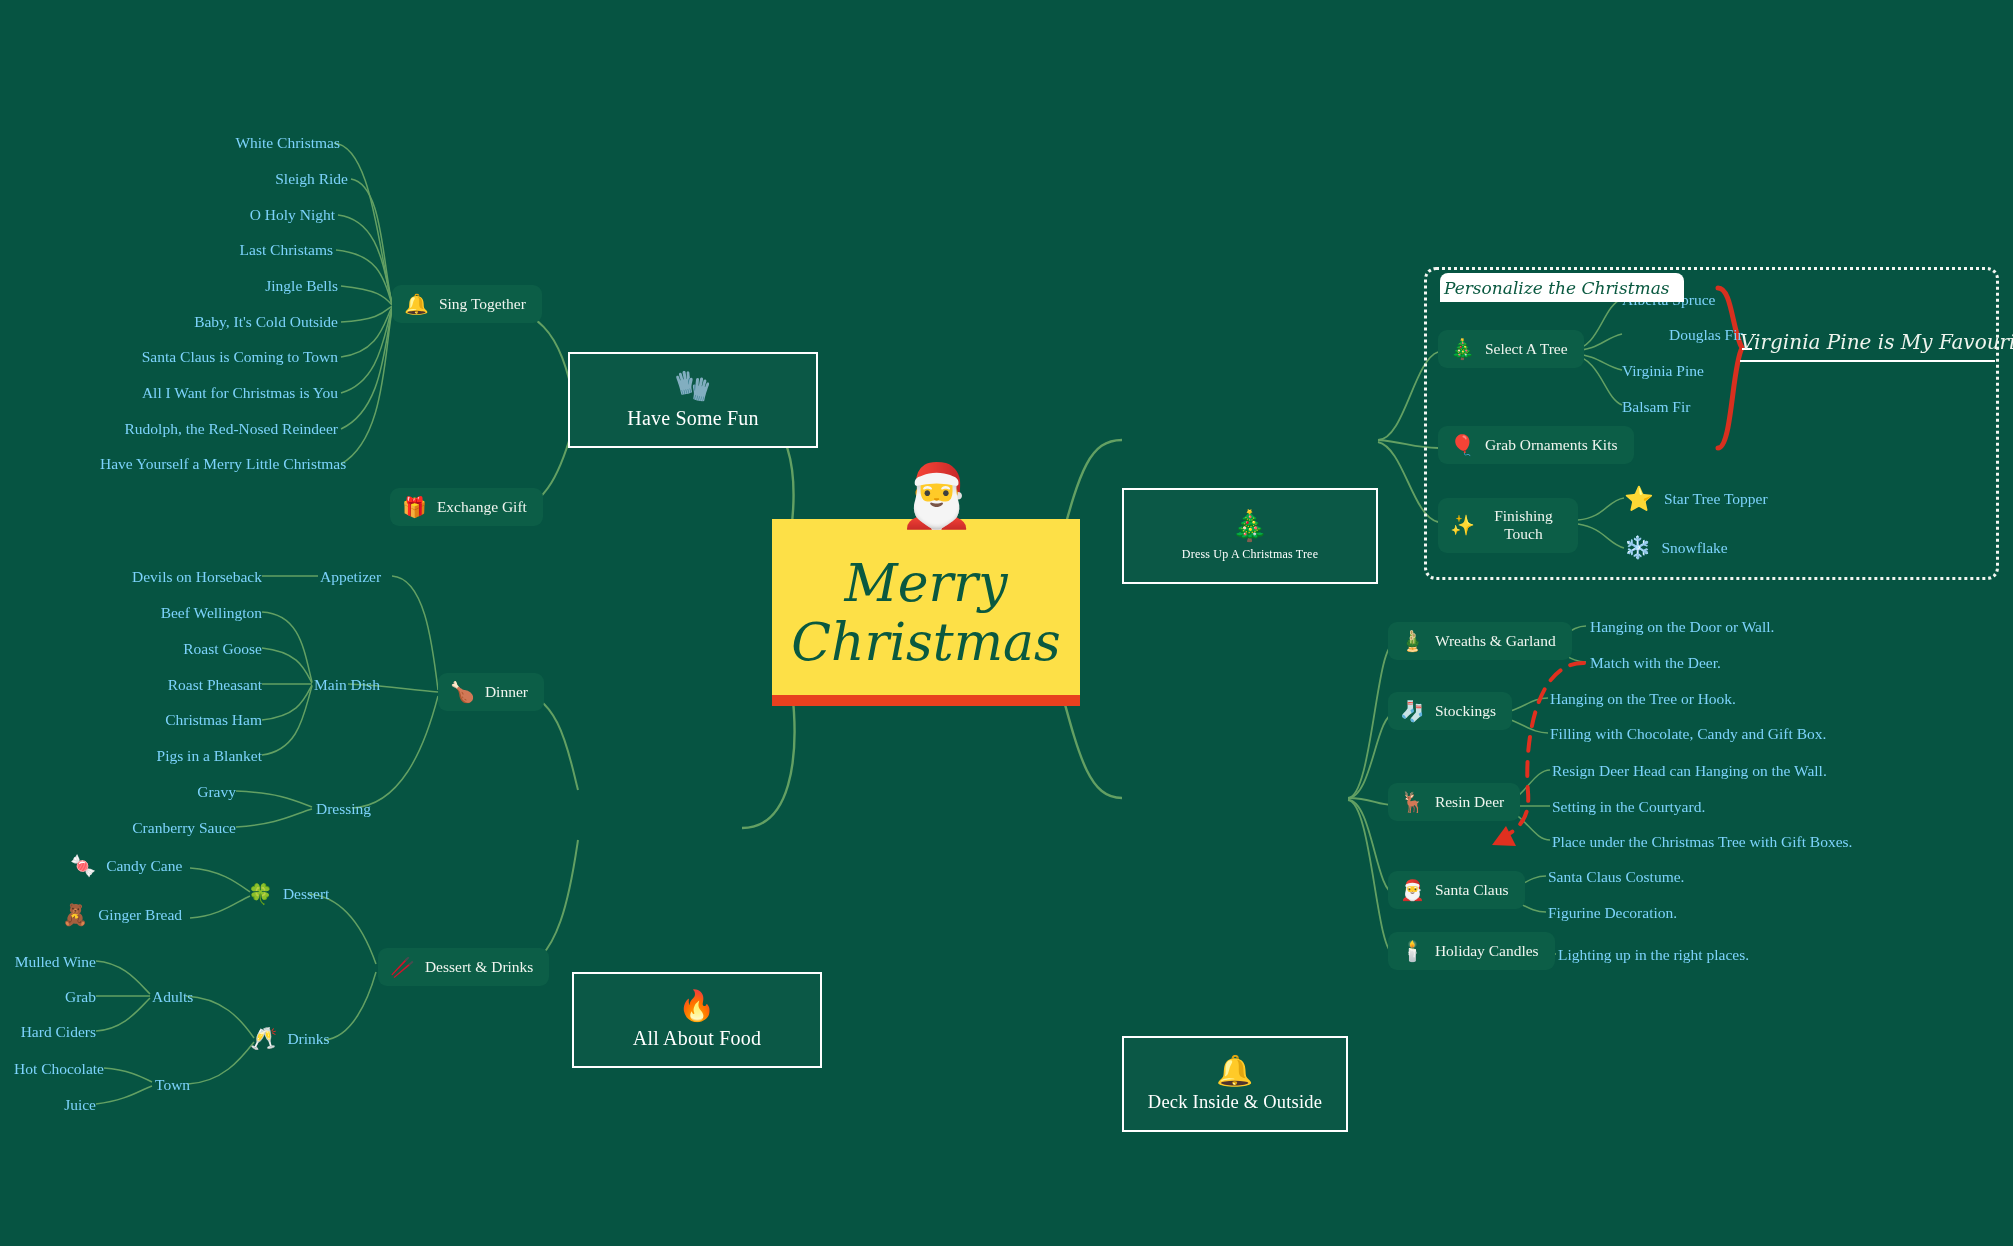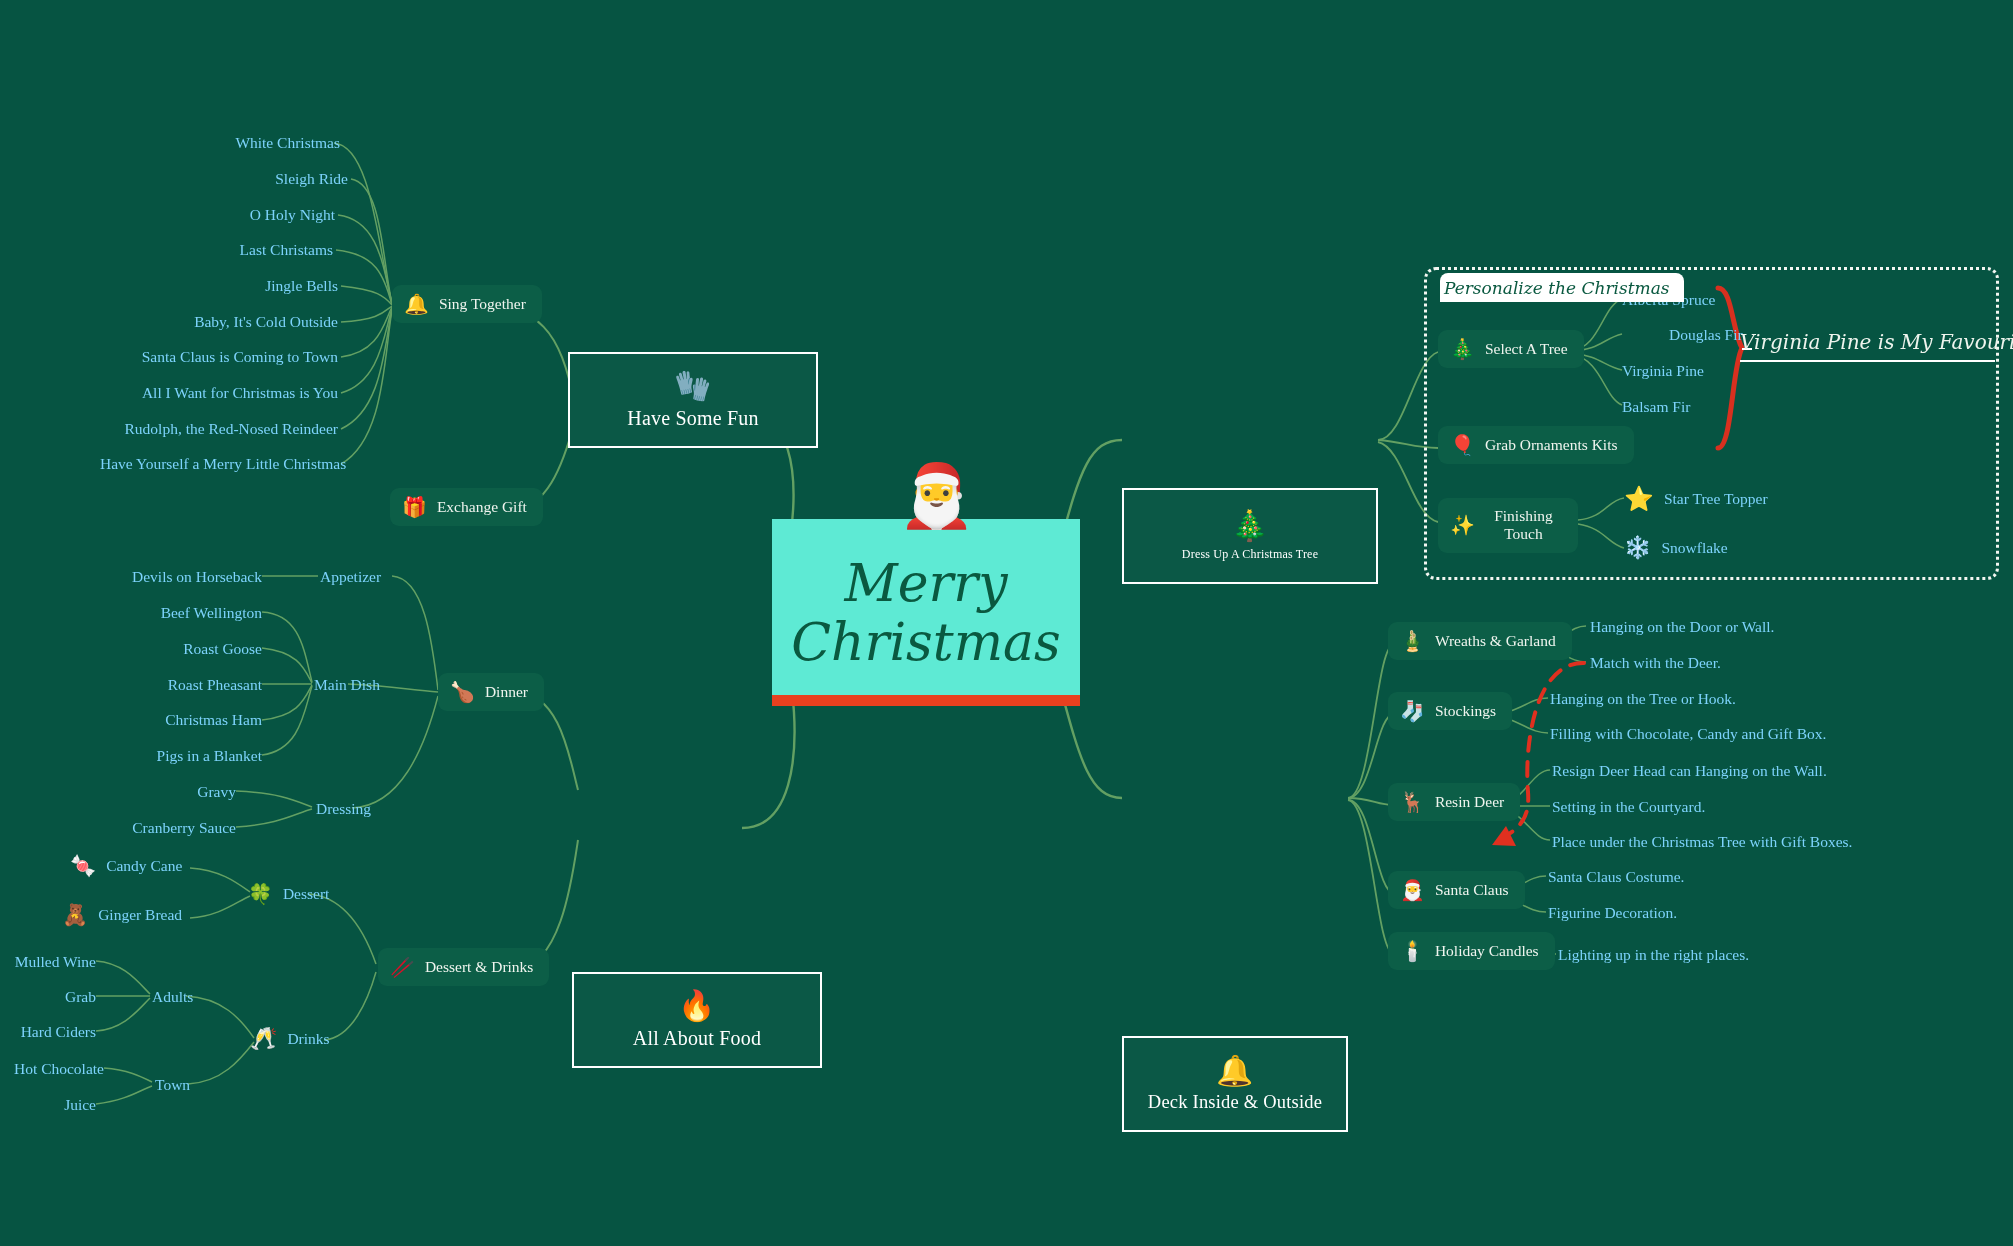--- a/index.html
+++ b/index.html
@@ -64,21 +64,21 @@
     z-index: -1;
   }
   .card .cic { font-size: 30px; line-height: 1; }
   .card .ctx { color: #ffffff; font-size: 20px; letter-spacing: .2px; }
 
   
   #central {
     position: absolute;
     left: 772px; top: 519px;
     width: 308px; height: 187px;
-    background: #5eead4;
+    background: #fde047;
     display: flex; align-items: center; justify-content: center;
   }
   #central .title {
     color: #0a5940;
     font-style: italic;
     font-size: 52px;
     line-height: 1.12;
     text-align: center;
     font-family: "DejaVu Serif", "Liberation Serif", serif;
   }

